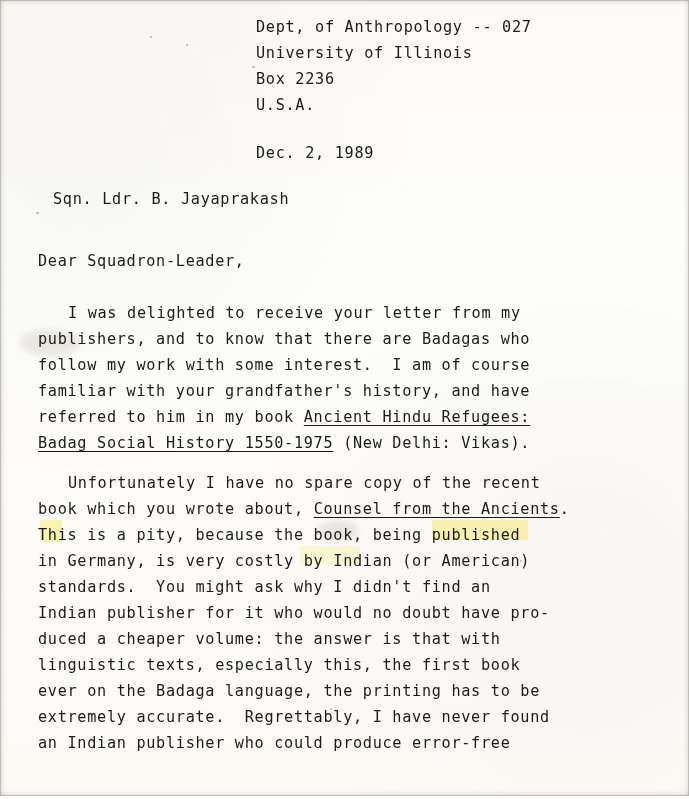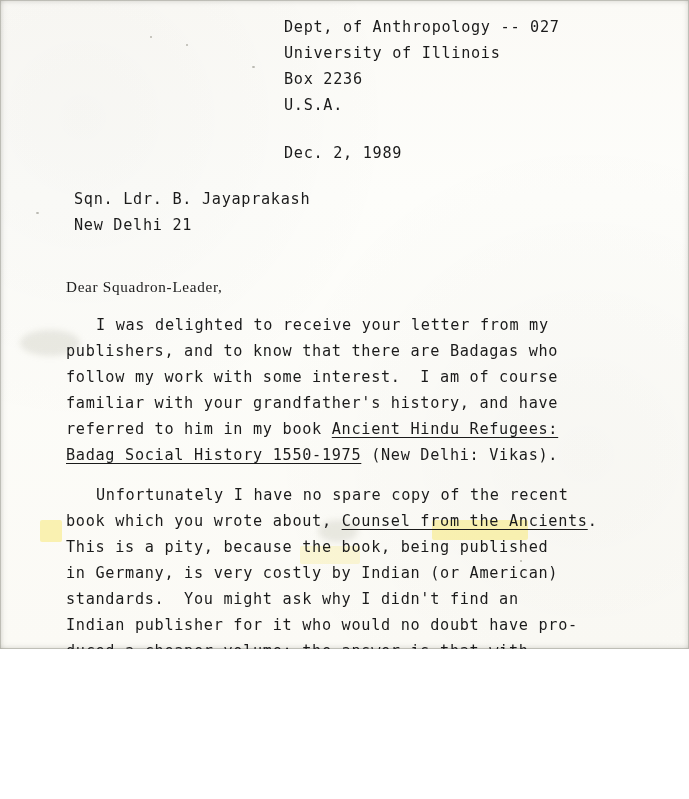--- a/index.html
+++ b/index.html
@@ -9,29 +9,28 @@
   }
   body {
     width: 689px;
     height: 799px;
     overflow: hidden;
     font-family: "DejaVu Sans Mono", "Liberation Mono", monospace;
   }
   .page {
     position: relative;
     width: 689px;
-    height: 649px;
+    height: 796px;
     background: #fdfcf8;
     background-image:
       radial-gradient(circle at 12% 18%, rgba(0,0,0,0.025) 0%, rgba(0,0,0,0) 40%),
       radial-gradient(circle at 85% 70%, rgba(0,0,0,0.02) 0%, rgba(0,0,0,0) 45%),
       linear-gradient(180deg, #fbfaf6 0%, #fdfdfa 30%, #fbfaf5 100%);
     box-sizing: border-box;
     overflow: hidden;
-    padding-left: 28px;
   }
   
   .page::before {
     content: "";
     position: absolute;
     top: 0; left: 0; right: 0; bottom: 0;
     pointer-events: none;
     box-shadow:
       inset 0 0 0 1px rgba(150,150,140,0.45),
       inset 3px 0 10px -6px rgba(90,90,80,0.5),
@@ -60,32 +59,31 @@
   }
   .line {
     white-space: pre;
   }
   .date-line {
     margin-left: 218px;
     margin-top: 22px;
   }
   .recipient {
     margin-top: 20px;
-    margin-left: 8px;
+    margin-left: 15px;
   }
   .salutation {
     margin-top: 36px;
-    font-family: Liberation Serif, serif;
   }
   .para {
     margin-top: 14px;
     white-space: pre-wrap;
   }
   .para.first {
-    margin-top: 12px;
+    margin-top: 26px;
   }
   .indent {
     display: inline-block;
     width: 30px;
   }
   .u {
     text-decoration: underline;
     text-underline-offset: 3px;
   }
   .highlight-1 {
@@ -128,21 +126,20 @@
       <div class="line">Dept, of Anthropology -- 027</div>
       <div class="line">University of Illinois</div>
       <div class="line">Box 2236</div>
       <div class="line">U.S.A.</div>
     </div>
 
     <div class="line date-line">Dec. 2, 1989</div>
 
     <div class="recipient">
       <div class="line">Sqn. Ldr. B. Jayaprakash</div>
-      <div class="line">New Delhi 21</div>
     </div>
 
     <div class="line salutation">Dear Squadron-Leader,</div>
 
     <div class="para first"><span class="indent"></span><span>I was delighted to receive your letter from my
 publishers, and to know that there are Badagas who
 follow my work with some interest.  I am of course
 familiar with your grandfather's history, and have
 referred to him in my book </span><span class="u">Ancient Hindu Refugees:
 Badag Social History 1550-1975</span><span> (New Delhi: Vikas).</span></div>

